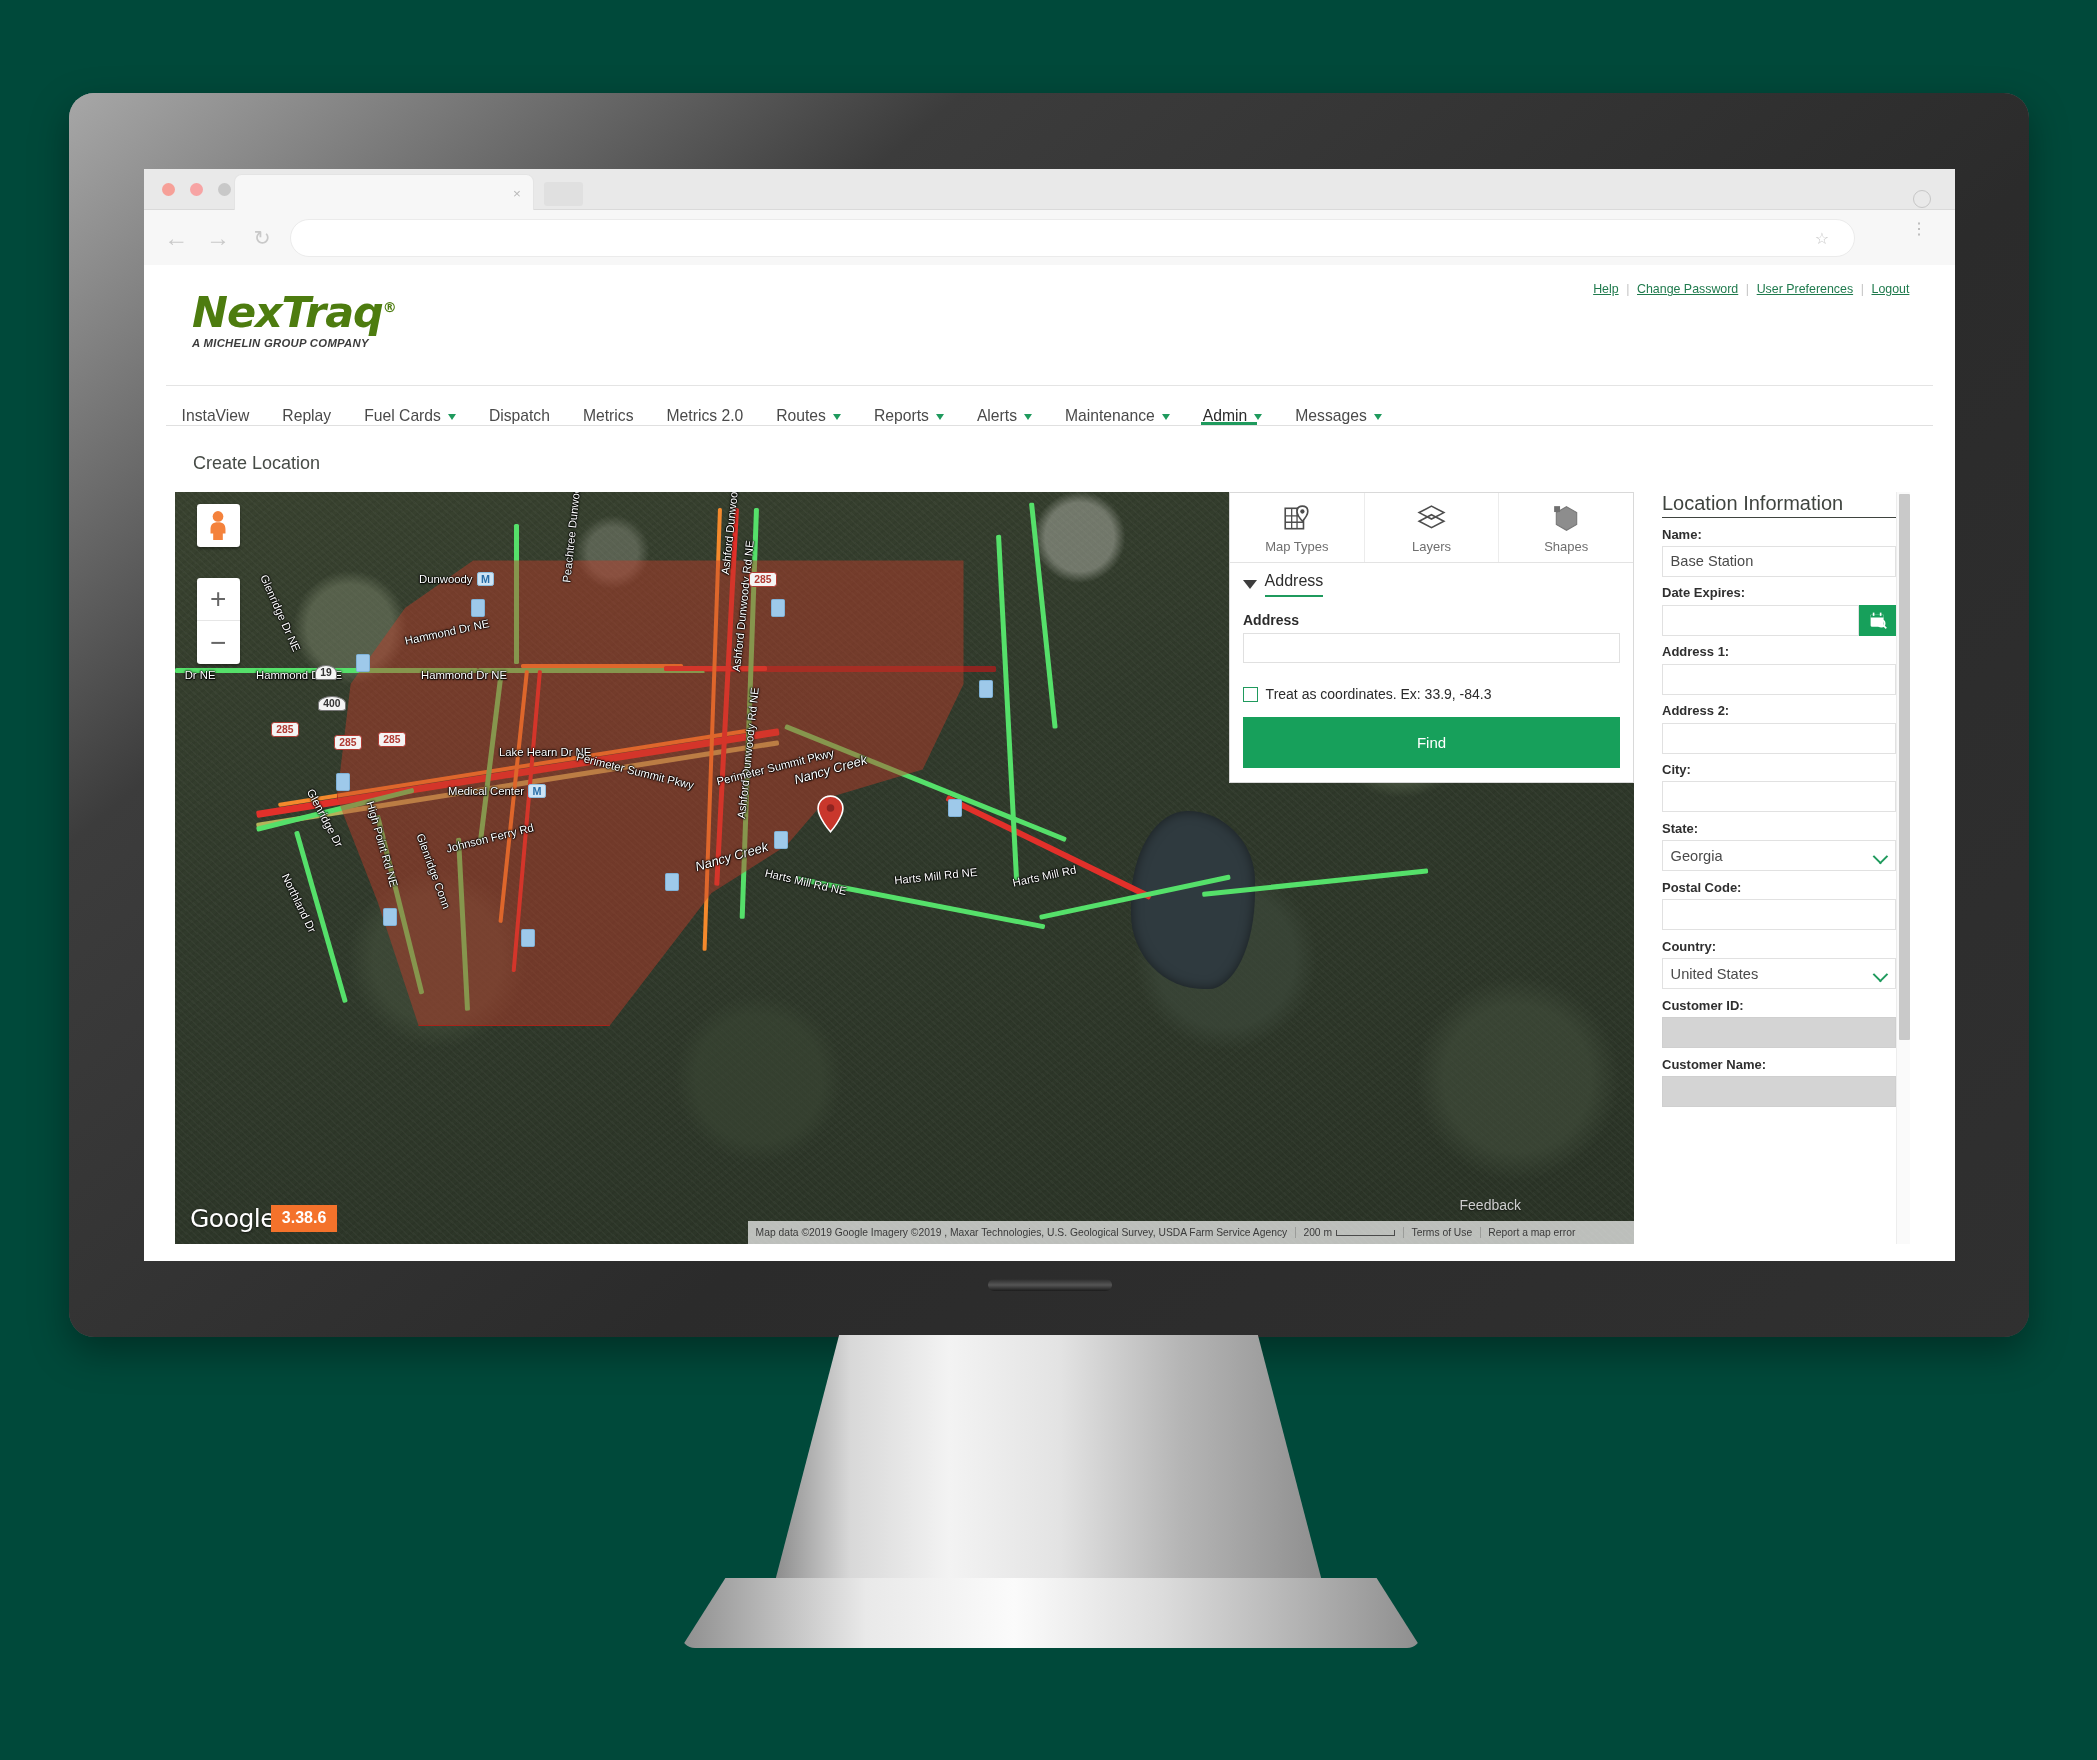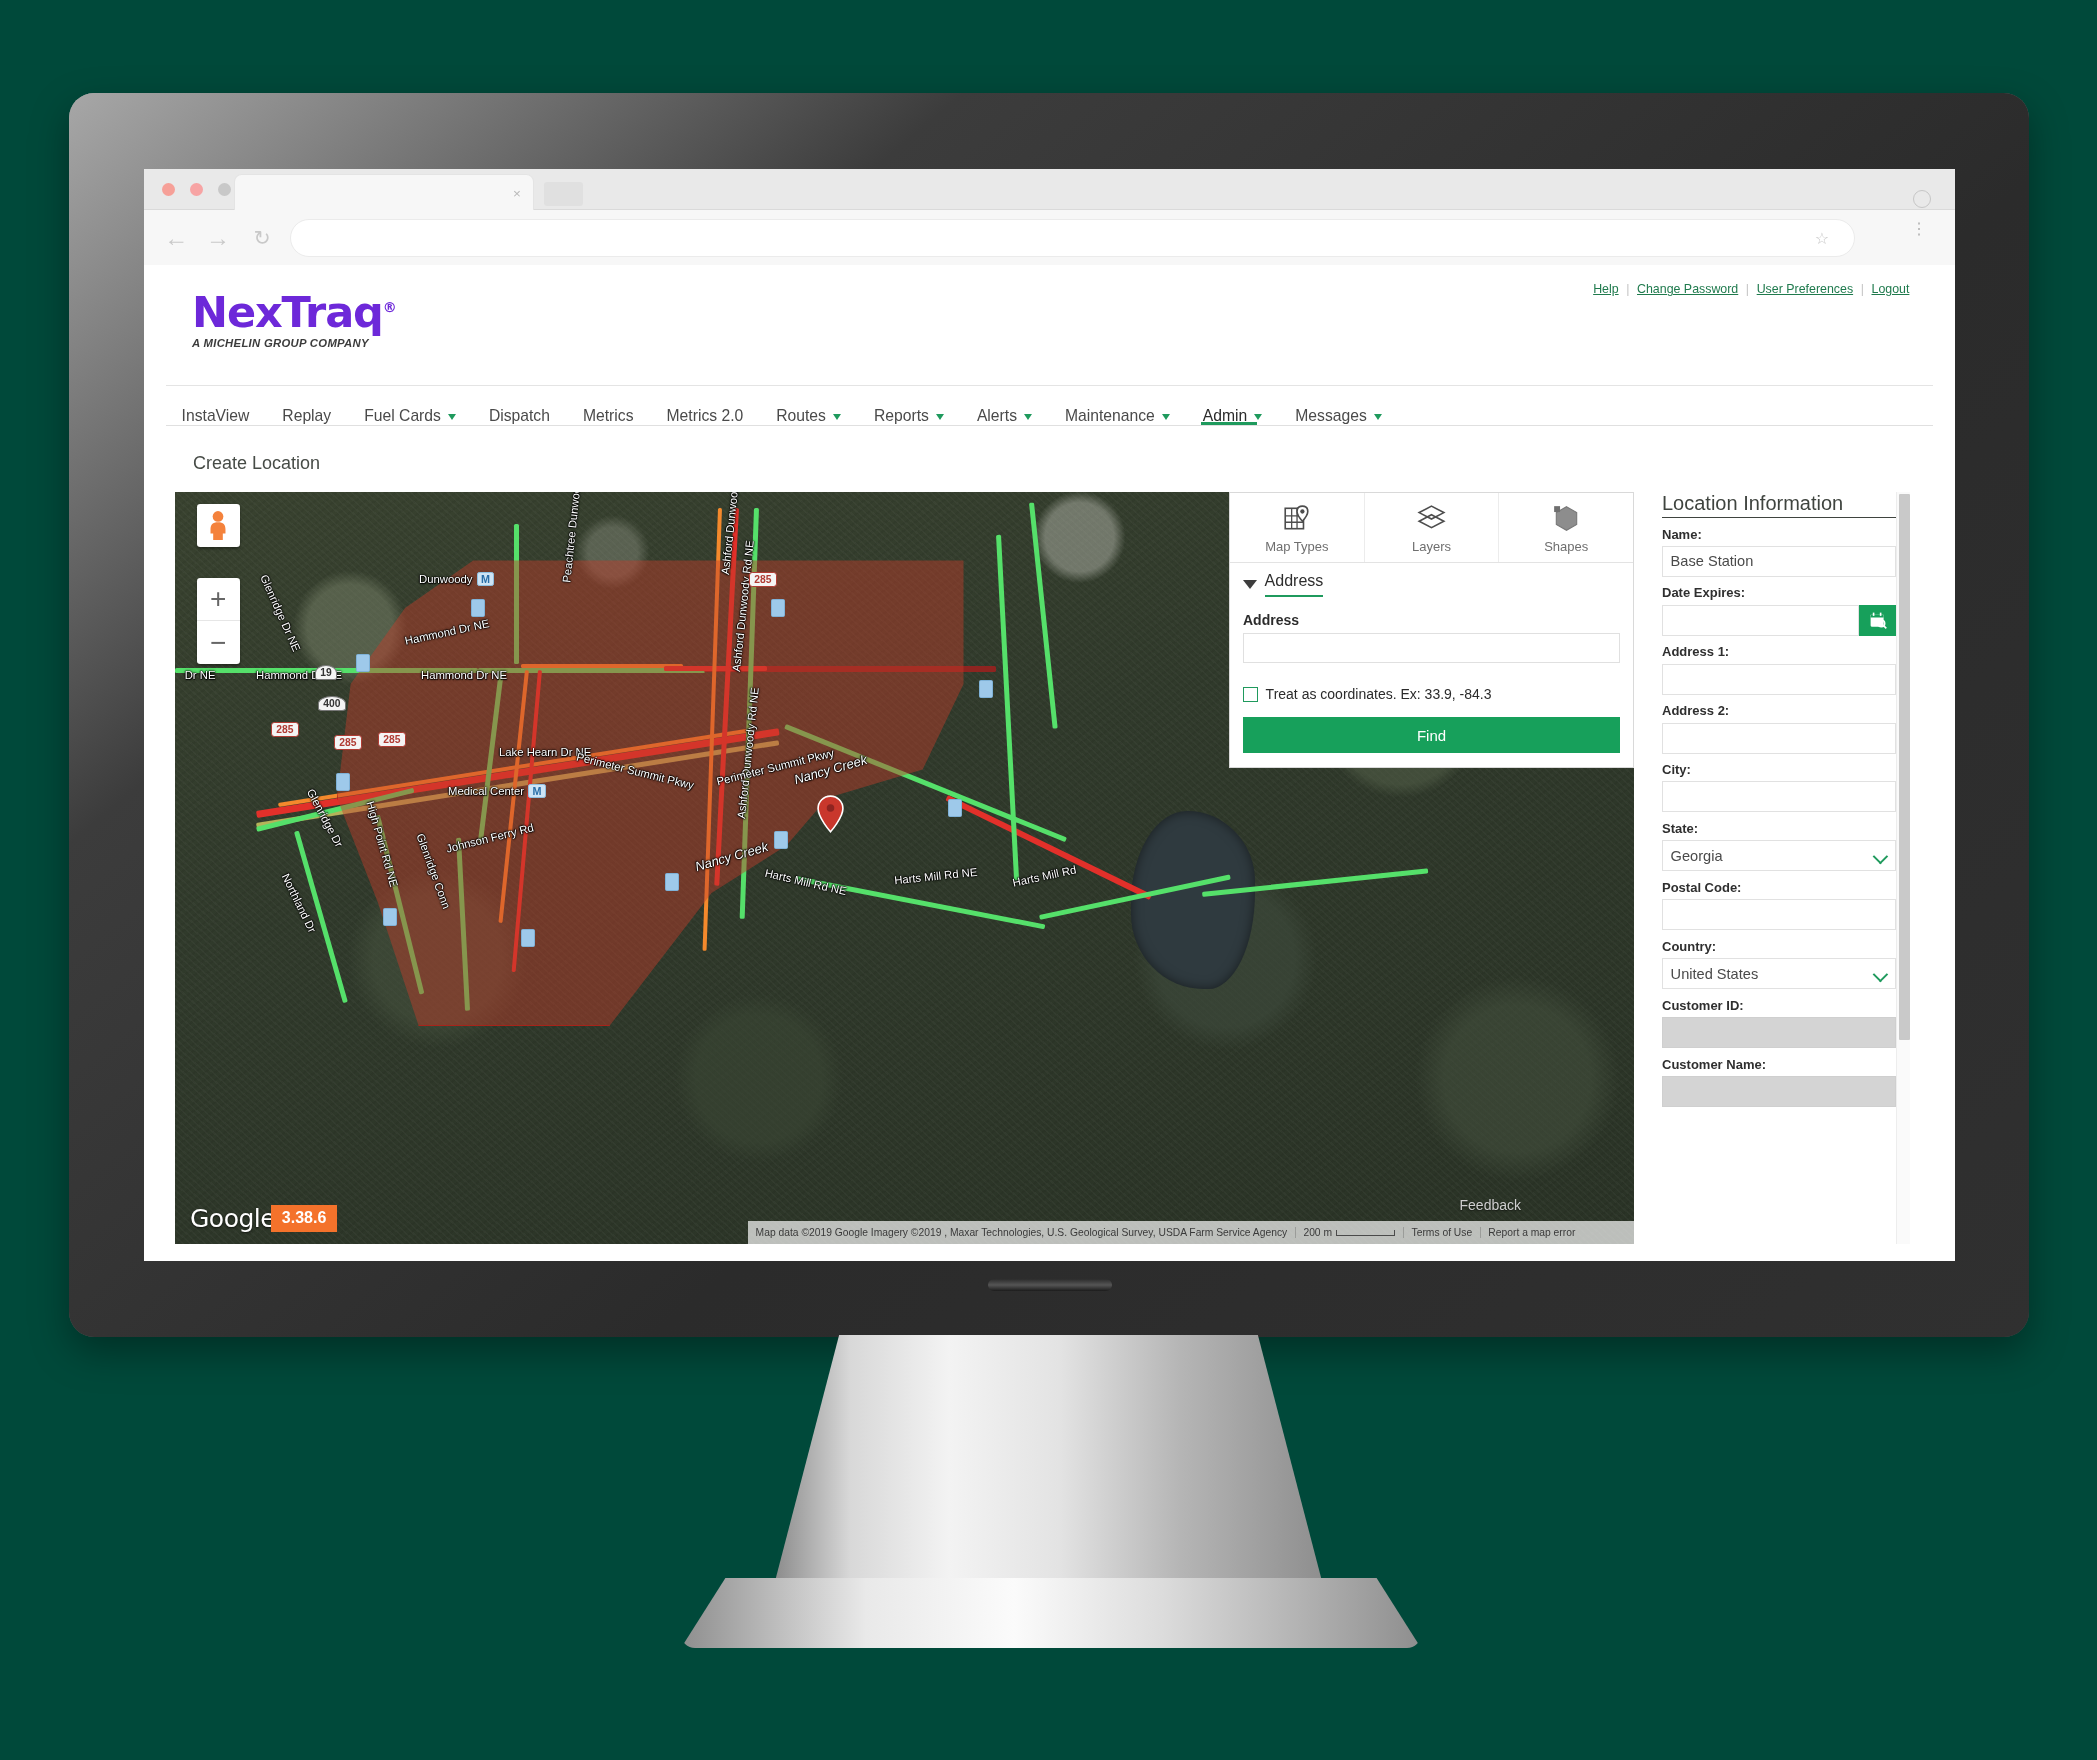--- a/index.html
+++ b/index.html
@@ -87,21 +87,21 @@
   #app { position:absolute; left:0; top:96px; right:0; bottom:0; background:#fff; overflow:hidden; }
   #util-links {
     position:absolute; right:38px; top:17.3px;
     font-size:12.4px; color:#1f7a4d;
     display:flex; align-items:center; gap:0;text-align:center;
   }
   #util-links a { color:#1f7a4d; text-decoration:underline; padding:0 7.6px; }
   #util-links .sep { color:#c4c4c4; }
   
   #logo-wrap { position:absolute; left:48px; top:26px; }
-  #logo-mark { font-size:43px; font-weight:700; color:#6d28d9; letter-spacing:-1.1px; line-height:1; font-family:"DejaVu Sans", sans-serif; }
+  #logo-mark { font-size:43px; font-weight:700; color:#4d7c0f; letter-spacing:-1.1px; line-height:1; font-family:"DejaVu Sans", sans-serif;font-style:italic; }
   #logo-mark .reg { font-size:14px; vertical-align:super; }
   #logo-tag { margin-top:3.2px; font-size:11.3px; font-style:italic; font-weight:700; color:#3c3c3c; letter-spacing:0.3px; }
   
   #navbar {
     position:absolute; left:21.6px; right:21.6px; top:120px; height:41px;
     border-top:0.5px solid #e4e4e4; border-bottom:0.5px solid #e0e0e0;
     display:flex; align-items:center; padding-left:16px;
   }
   .nav-item { display:flex; align-items:flex-end; gap:7px; margin-right:33px; position:relative; height:100%; padding-top:12px;}
   .nav-label { font-size:15.7px; color:#4a4a4a; }
@@ -230,21 +230,21 @@
   #addr-section { padding:9.7px 13px 14px; }
   #addr-head { display:flex; align-items:center; gap:7.6px; }
   #addr-caret { width:0;height:0;border-left:7px solid transparent;border-right:7px solid transparent;border-top:9.2px solid #3d3d3d; }
   #addr-title { font-size:16px; color:#2e2e2e; border-bottom:2.7px solid #1f9a5d; padding-bottom:4.3px; }
   #addr-label { font-size:14px; font-weight:700; color:#2c2c2c; margin:15px 0 5.4px; }
   #addr-input { width:100%; height:30px; border:0.5px solid #e0e0e0; font-size:13px; padding:0 6.5px; }
   #coord-row { display:flex; align-items:center; gap:7.6px; margin-top:23px; }
   #coord-box { width:15px; height:15px; border:1.1px solid #1f9a5d; background:#fff; }
   #coord-text { font-size:14px; color:#2b2b2b; }
   #find-btn {
-    margin-top:15px; width:100%; height:36px; background:#17a05b; color:#fff;
+    margin-top:15px; width:100%; height:51px; background:#17a05b; color:#fff;
     border:none; font-size:15px; font-family:"Liberation Sans", sans-serif;
   }
   
   #info-panel { position:absolute; left:1487px; top:0; right:21.6px; bottom:17.3px; background:#fff; overflow:hidden; }
   #info-title { font-size:20px; color:#3f443f; padding-bottom:2px; border-bottom:1.6px solid #3f443f; margin-right:14px; }
   .field { margin-top:8.6px; margin-right:14px; }
   .field-label { font-size:13px; font-weight:700; color:#2f2f2f; margin-bottom:4.3px; }
   .field-input {
     width:100%; height:31px; border:0.5px solid #e1e1e1; background:#fff;
     font-size:14.6px; color:#4a4a4a; padding:0 7.6px; font-family:"Liberation Sans", sans-serif;

